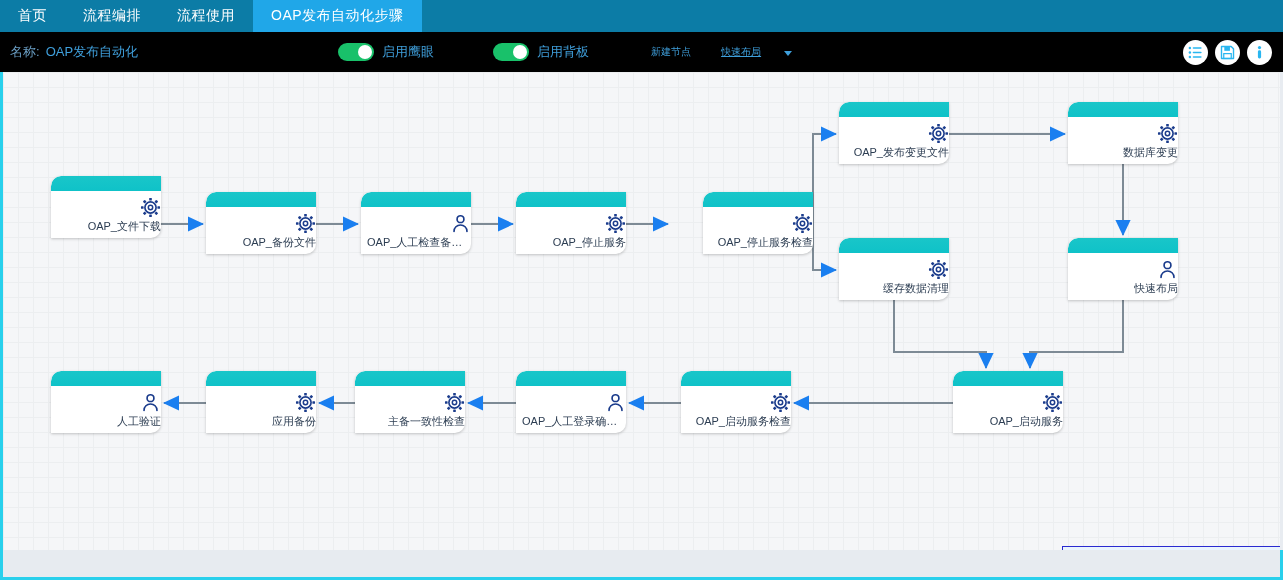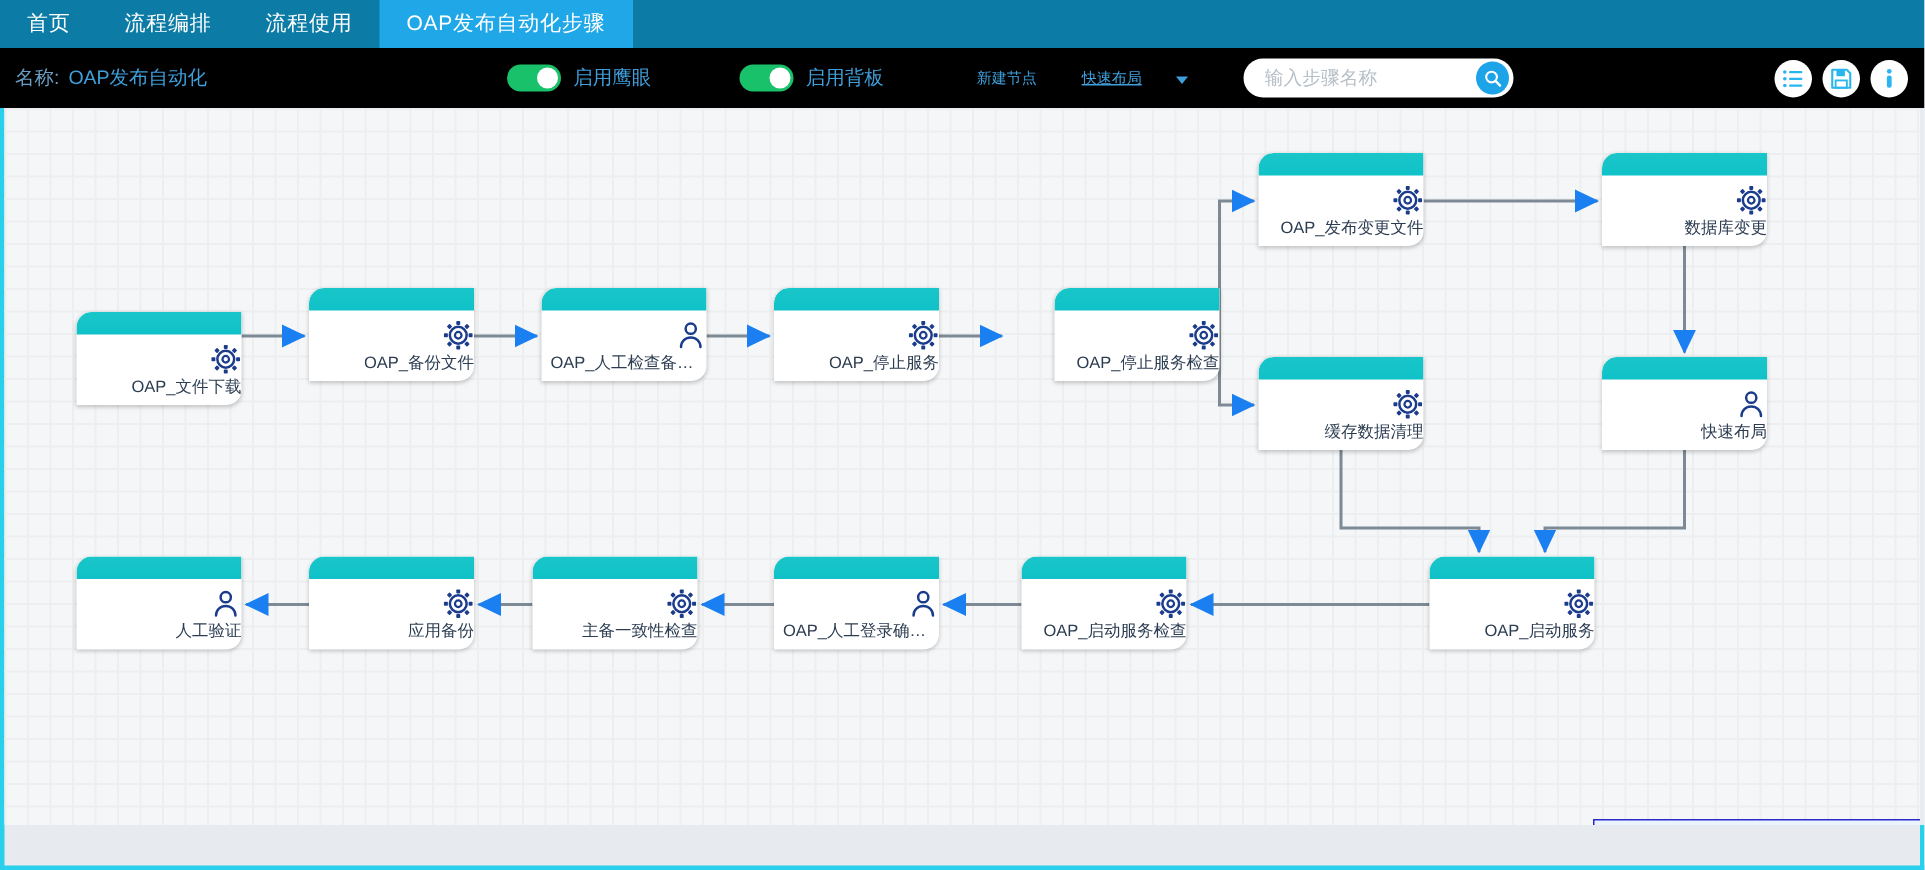--- a/index.html
+++ b/index.html
@@ -148,29 +148,20 @@
       <span class="switch-label">启用背板</span>
     </div>
 
     <span class="tb-link" style="margin-left:62px;">新建节点</span>
 
     <span class="tb-link with-caret" style="margin-left:30px;">
       <span>快速布局</span>
       <span class="caret"></span>
     </span>
 
-    <div class="search-box" style="margin-left:37px;">
-      <input class="search-input" type="text" placeholder="输入步骤名称" style="">
-      <span class="search-btn">
-        <svg width="13" height="13" viewBox="0 0 16 16">
-          <circle cx="6.6" cy="6.6" r="4.4" fill="none" stroke="#ffffff" stroke-width="1.7"></circle>
-          <line x1="10" y1="10" x2="13.6" y2="13.6" stroke="#ffffff" stroke-width="1.9" stroke-linecap="round"></line>
-        </svg>
-      </span>
-    </div>
 
     <div style="margin-left:auto;display:flex;align-items:center;gap:7px;margin-right:11px;">
       <span class="icon-btn">
         <svg width="15" height="15" viewBox="0 0 16 16">
           <circle cx="2" cy="3.2" r="1.3" fill="#29b6f0"></circle>
             <rect x="5" y="2.4" width="9.5" height="1.7" rx=".8" fill="#29b6f0"></rect>
           <circle cx="2" cy="8" r="1.3" fill="#29b6f0"></circle>
             <rect x="5" y="7.2" width="9.5" height="1.7" rx=".8" fill="#29b6f0"></rect>
           <circle cx="2" cy="12.8" r="1.3" fill="#29b6f0"></circle>
             <rect x="5" y="12" width="9.5" height="1.7" rx=".8" fill="#29b6f0"></rect>
@@ -213,21 +204,21 @@
           <path d="M891,228 L891,280 L983,280 L983,296" marker-end="url(#ar)"></path>
           <path d="M1120,228 L1120,280 L1027,280 L1027,296" marker-end="url(#ar)"></path>
           <path d="M950,331 L791,331" marker-end="url(#ar)"></path>
           <path d="M678,331 L626,331" marker-end="url(#ar)"></path>
           <path d="M513,331 L465,331" marker-end="url(#ar)"></path>
           <path d="M352,331 L316,331" marker-end="url(#ar)"></path>
           <path d="M203,331 L161,331" marker-end="url(#ar)"></path>
         </g>
     </svg>
     <div id="node-layer">
-        <div class="node" style="left: 48px; top: 136px;">
+        <div class="node" style="left: 48px; top: 104px;">
           <div class="hdr"></div>
           <div class="body">
             <span class="glyph">
               <svg width="21" height="21" viewBox="0 0 24 24">
                 <circle cx="12" cy="12" r="6.4" fill="none" stroke="#1b3c8c" stroke-width="1.9"></circle>
                 <circle cx="12" cy="12" r="2.5" fill="none" stroke="#1b3c8c" stroke-width="1.7"></circle>
                 <rect x="19.9" y="10.5" width="3" height="3" rx="0.6" fill="#1b3c8c" transform="rotate(0 21.4 12)"></rect>
                 <rect x="17.146803743153548" y="17.146803743153548" width="3" height="3" rx="0.6" fill="#1b3c8c" transform="rotate(45 18.646803743153548 18.646803743153548)"></rect>
                 <rect x="10.5" y="19.9" width="3" height="3" rx="0.6" fill="#1b3c8c" transform="rotate(90 12 21.4)"></rect>
                 <rect x="3.853196256846454" y="17.146803743153548" width="3" height="3" rx="0.6" fill="#1b3c8c" transform="rotate(135 5.353196256846454 18.646803743153548)"></rect>

